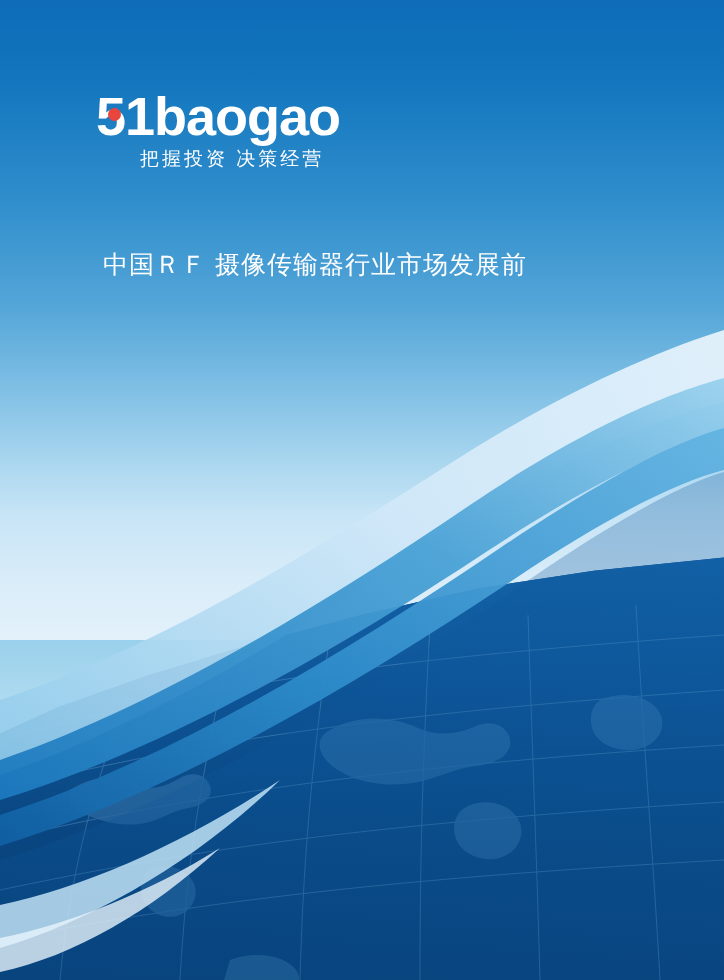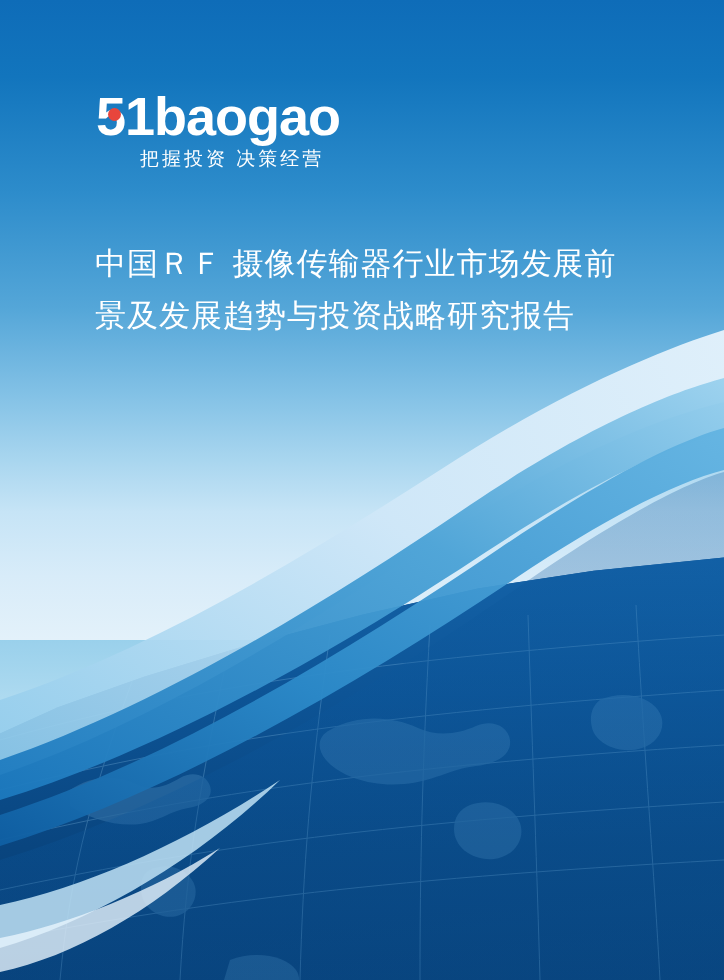--- a/index.html
+++ b/index.html
@@ -72,25 +72,26 @@
 
   
   .title-block {
     position: absolute;
     left: 95px;
     top: 238px;
     width: 560px;
   }
   .title-line {
     font-family: "Liberation Sans", sans-serif;
-    font-size: 31px;
+    font-size: 25px;
     line-height: 52px;
     color: #ffffff;
     letter-spacing: 1px;
     white-space: nowrap;
+    margin-left: 8px;
   }
 
   
   .logo {
     position: absolute;
     left: 96px;
     top: 88px;
     width: 260px;
     height: 80px;
   }
@@ -193,16 +194,15 @@
   </svg>
 
   <div class="logo">
     <div class="logo-text">51baogao</div>
     <div class="logo-dot"></div>
     <div class="logo-sub">把握投资 决策经营</div>
   </div>
 
   <div class="title-block">
     <div class="title-line">中国ＲＦ 摄像传输器行业市场发展前</div>
-    <div class="title-line">景及发展趋势与投资战略研究报告</div>
   </div>
 
 </div>
 
 </body></html>

